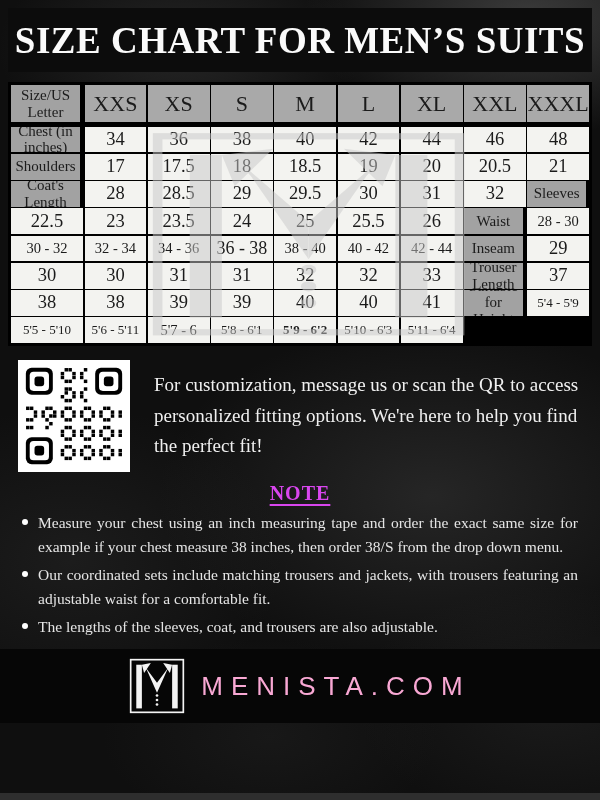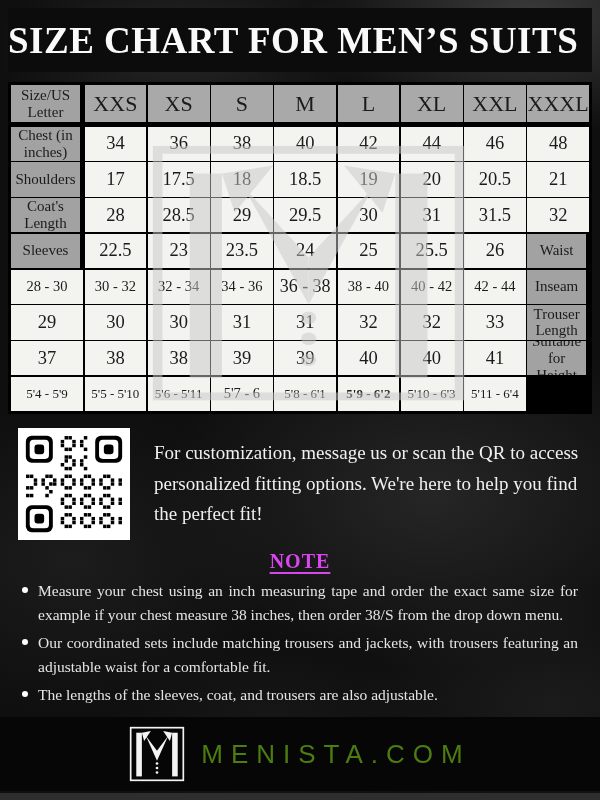--- a/index.html
+++ b/index.html
@@ -12,33 +12,33 @@
       radial-gradient(ellipse 260px 150px at 30% 6%, rgba(95,95,95,.28), transparent 70%),
       radial-gradient(ellipse 380px 240px at 72% 62%, rgba(90,90,90,.30), transparent 72%),
       radial-gradient(ellipse 300px 220px at 12% 70%, rgba(75,75,75,.22), transparent 70%),
       radial-gradient(ellipse 280px 170px at 92% 88%, rgba(70,70,70,.22), transparent 70%),
       radial-gradient(ellipse 240px 140px at 45% 92%, rgba(60,60,60,.20), transparent 70%),
       #0f0f0f;
     padding:8px;
   }
   .title-band {
     height:64px; background:#0c0c0c;
-    display:flex; align-items:center; 
+    display:flex; align-items:center; justify-content:center;
     margin-bottom:10px;
   }
   .title-band h1 {
     font-size:37px; font-weight:600; color:#fafafa; letter-spacing:.5px; white-space:nowrap;
   }
   .table-wrap { position:relative; }
   .size-table {
     display:grid;
     grid-template-columns:72px repeat(8, 1fr);
     grid-template-rows:40px repeat(8, 1fr);
     gap:1.5px; background:#000; border:3.5px solid #000;
-    height:332px;
+    height:264px;
   }
   .cell {
     background:#f3f3f0; color:#1b1b1b;
     display:flex; align-items:center; justify-content:center;
     text-align:center; font-size:18.5px; overflow:hidden;
   }
   .header-cell { background:#a9a9a9; font-size:22px; border-bottom:3px solid #000; }
   .label-cell  { background:#a2a2a2; font-size:15px; line-height:1.12; border-right:3px solid #000; padding:1px 2px; }
   .watermark {
     position:absolute; left:24%; top:18%; width:55%; height:79%;
@@ -57,21 +57,21 @@
   .bullet { display:flex; gap:10px; margin:2px 14px 4px 14px; }
   .bullet .dot { width:6px; height:6px; border-radius:50%; background:#fff; margin-top:8px; flex:none; }
   .bullet .btext { text-align:justify; color:#e5e5e5; font-size:15.5px; line-height:1.55; }
   .footer {
     margin:10px -8px 0 -8px; height:74px; background:#060606;
     display:flex; align-items:center; justify-content:center; gap:16px;
   }
   .logo-box { width:56px; height:56px; color:#f4f4f4; flex:none; }
   .brand {
     font-family:"Liberation Sans", sans-serif;
-    font-size:26px; font-weight:400; letter-spacing:8px; color:#4d7c0f; white-space:nowrap;
+    font-size:26px; font-weight:400; letter-spacing:8px; color:#f9a8d4; white-space:nowrap;
   }
   .bottom-strip { position:absolute; left:0; right:0; bottom:0; height:7px; background:#2e2e2e; }
 </style>
 </head>
 <body>
 
 <svg width="0" height="0" style="position:absolute" aria-hidden="true">
   <defs>
     <g id="m-logo">
       <rect x="3" y="3" width="94" height="94" fill="none" stroke="currentColor" stroke-width="3"></rect>
@@ -121,21 +121,20 @@
       <div class="cell">20</div>
       <div class="cell">20.5</div>
       <div class="cell">21</div>
       <div class="cell label-cell">Coat's Length</div>
       <div class="cell">28</div>
       <div class="cell">28.5</div>
       <div class="cell">29</div>
       <div class="cell">29.5</div>
       <div class="cell">30</div>
       <div class="cell">31</div>
-      <div class="cell">31.5</div>
       <div class="cell">32</div>
       <div class="cell label-cell">Sleeves</div>
       <div class="cell">22.5</div>
       <div class="cell">23</div>
       <div class="cell">23.5</div>
       <div class="cell">24</div>
       <div class="cell">25</div>
       <div class="cell">25.5</div>
       <div class="cell">26</div>
       <div class="cell label-cell">Waist</div>

